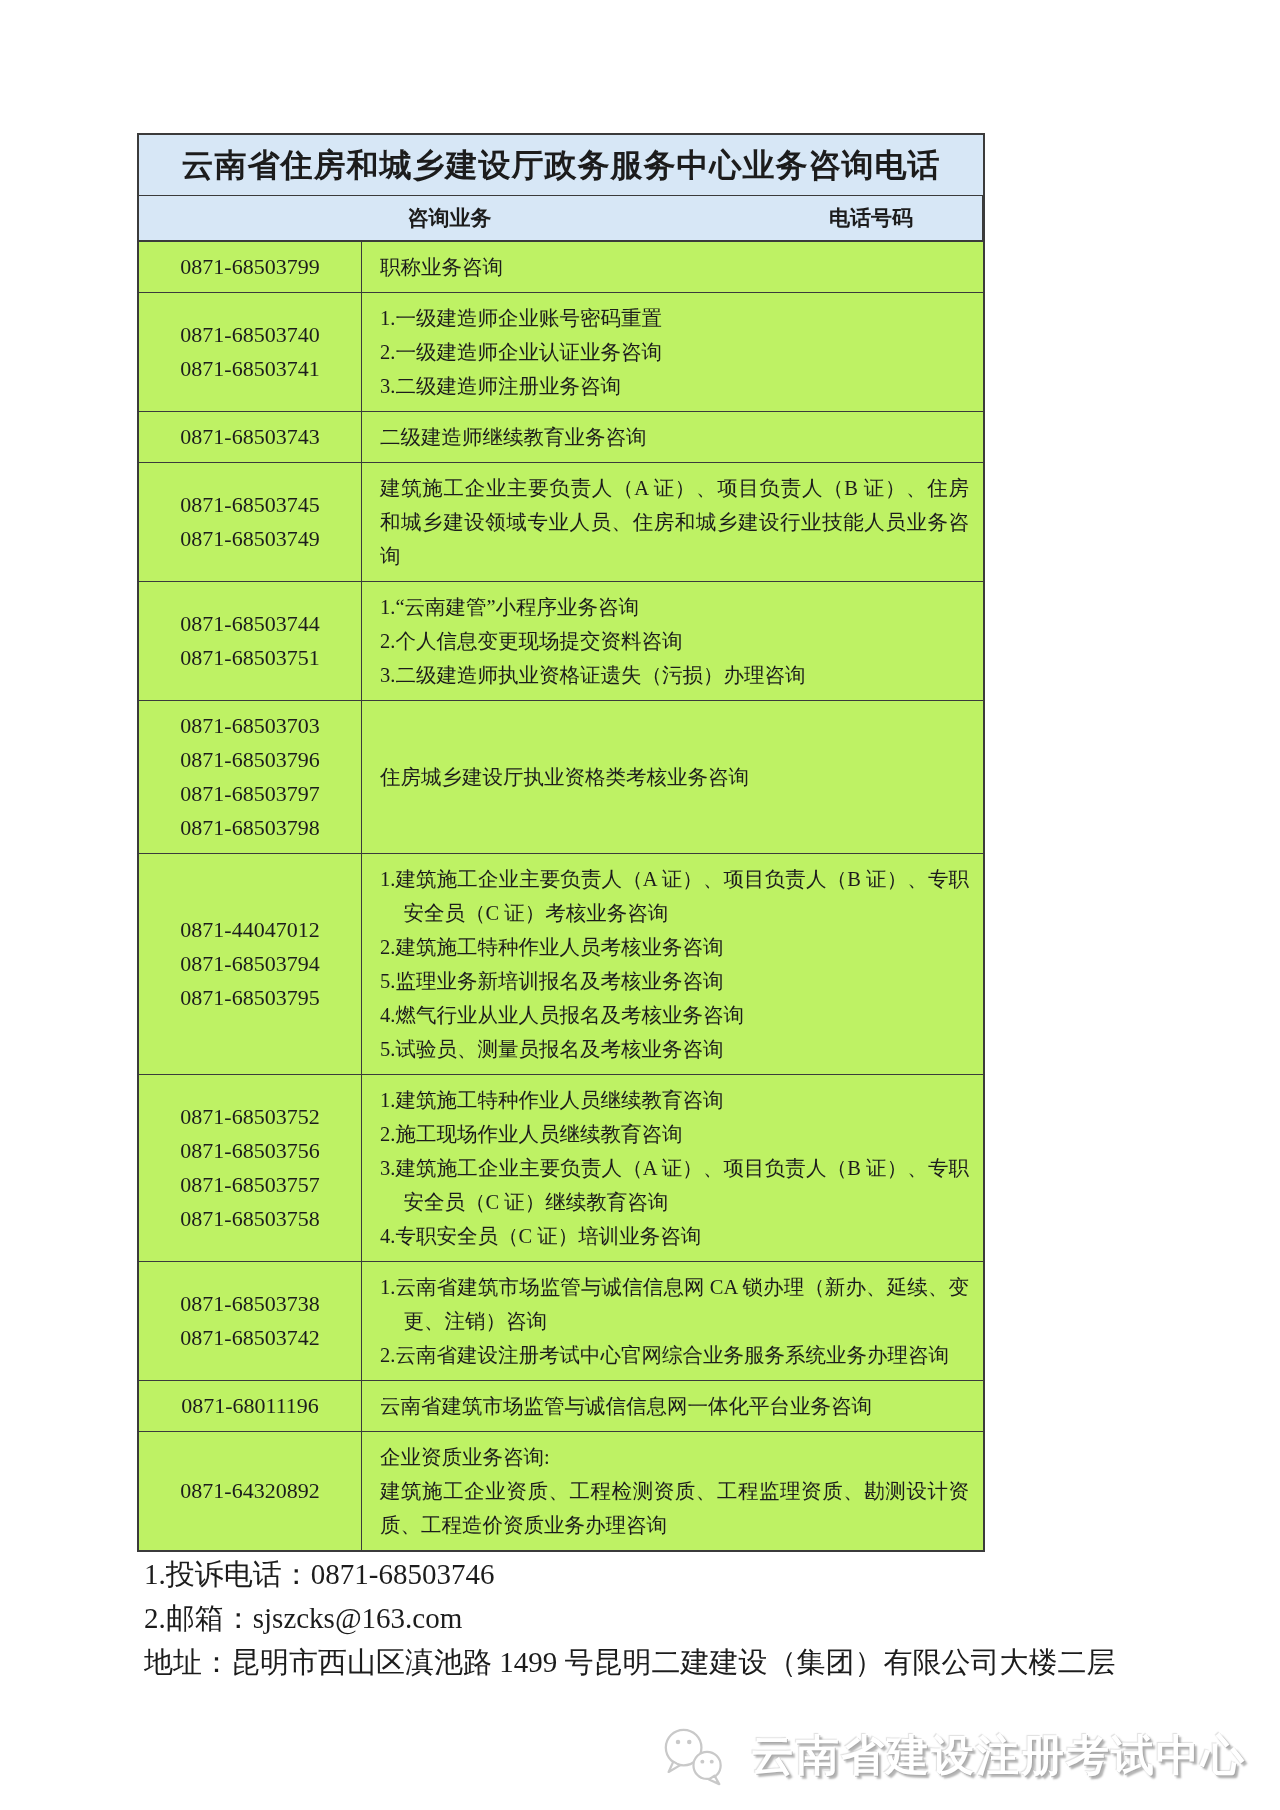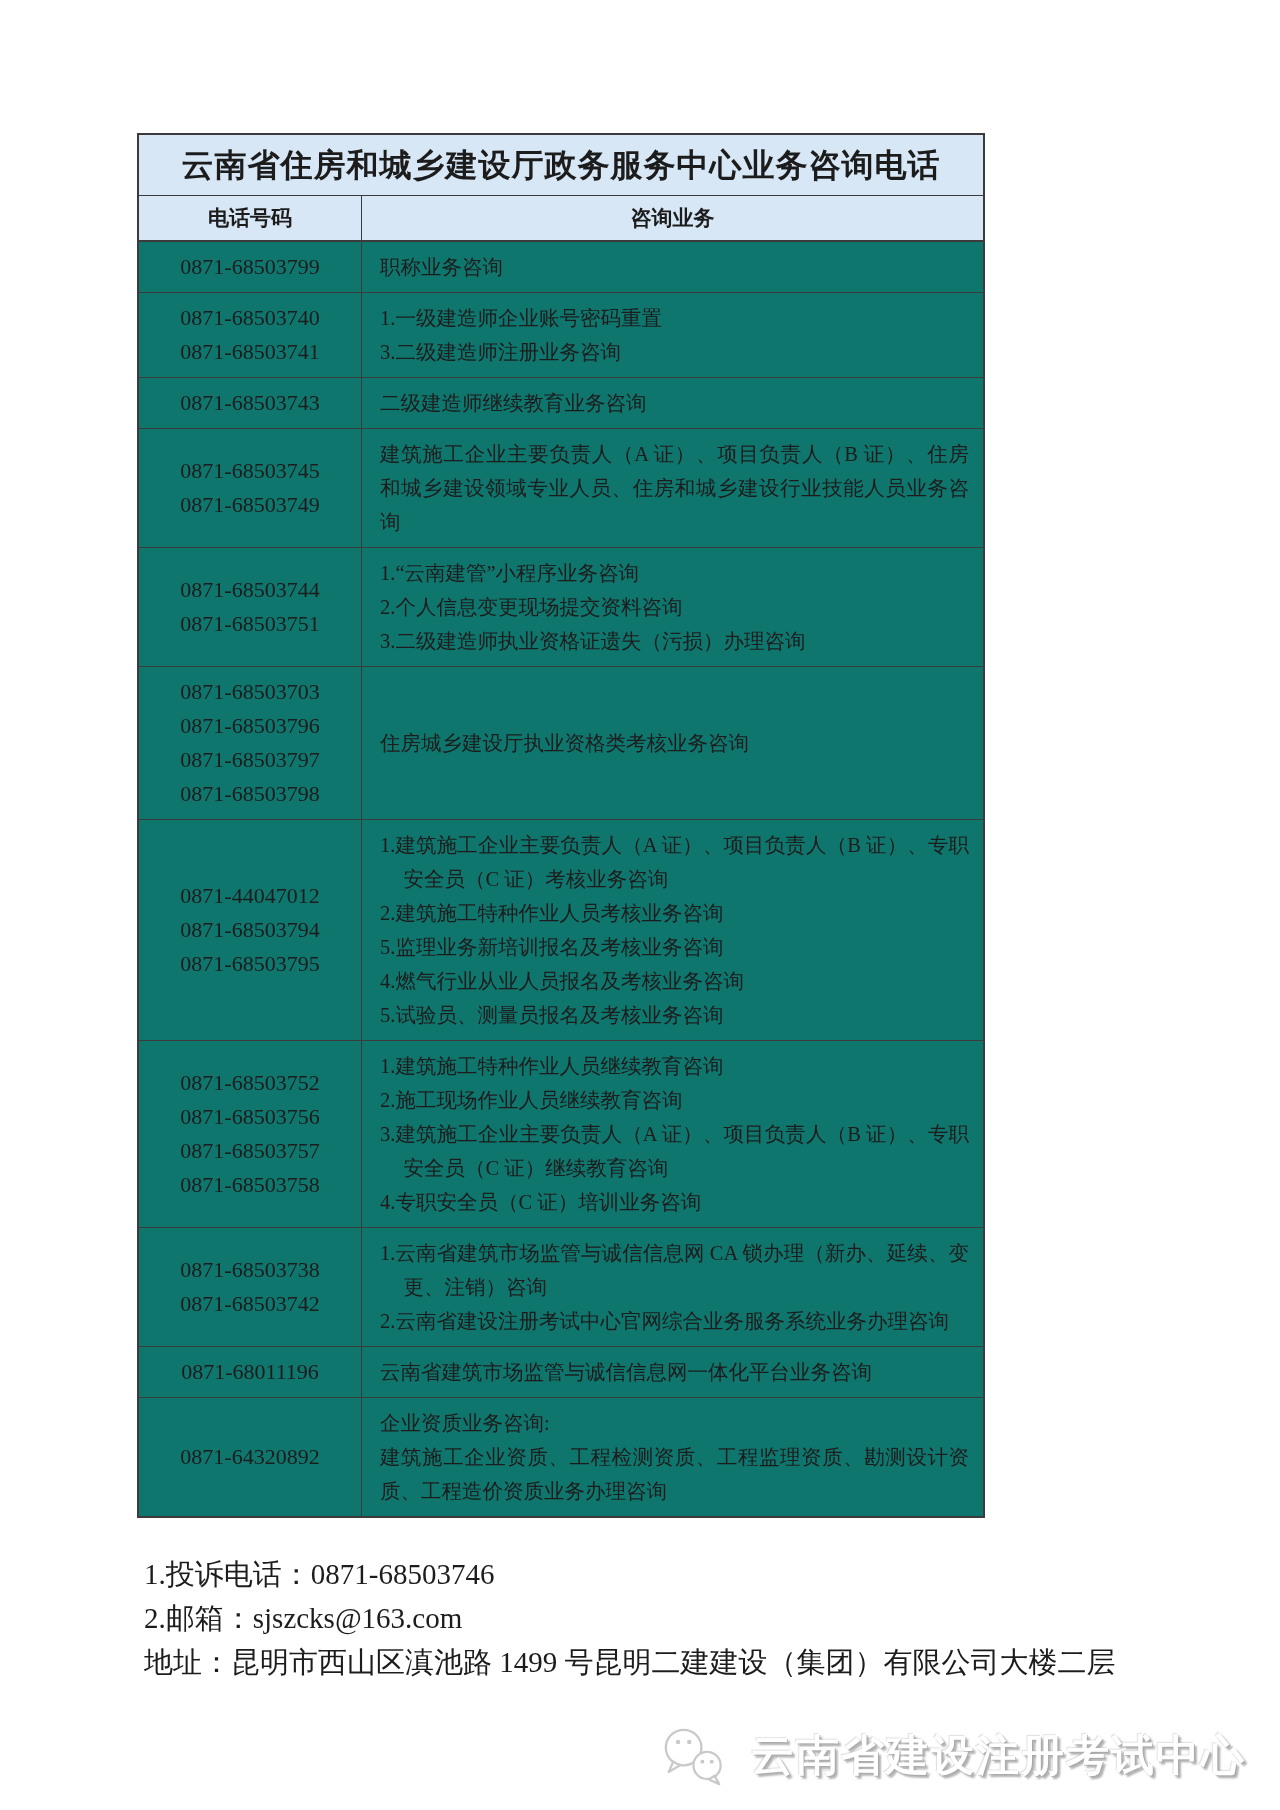--- a/index.html
+++ b/index.html
@@ -4,21 +4,21 @@
 <style>
   html,body{margin:0;padding:0;}
   body{
     width:1280px;height:1810px;background:#ffffff;position:relative;overflow:hidden;
     font-family:"Liberation Serif","DejaVu Serif",serif;color:#1c1c1c;
   }
   .page{position:absolute;inset:0;}
   .table{
     position:absolute;left:137px;top:133px;width:848px;
     border:2px solid var(--border,#3b3b3b);
-    background:#0f766e;box-sizing:border-box;
+    background:#bef264;box-sizing:border-box;
   }
   .title-row{
     background:var(--header-bg,#d7e7f6);
     height:60px;line-height:60px;text-align:center;
     font-size:32px;font-weight:bold;letter-spacing:1px;
     border-bottom:1px solid var(--border,#3b3b3b);
     white-space:nowrap;
   }
   .header-row{
     display:flex;background:var(--header-bg,#d7e7f6);
@@ -65,39 +65,40 @@
   }
 </style>
 </head>
 <body style="--header-bg: #d7e7f6; --border: #3b3b3b;">
 
 <div class="page">
 
   <div class="table">
     <div class="title-row">云南省住房和城乡建设厅政务服务中心业务咨询电话</div>
     <div class="header-row">
+      <div class="cell svc-cell th" style="text-align:center;display:block;">咨询业务</div>
       <div class="cell phone-cell th">电话号码</div>
-      <div class="cell svc-cell th" style="text-align:center;display:block;">咨询业务</div>
     </div>
     <div id="tbody">
         <div class="trow">
           <div class="cell phone-cell">
             <div class="phone-line">0871-68503799</div>
           </div>
           <div class="cell svc-cell">
             <div class="svc-line">职称业务咨询</div>
           </div>
         </div>
         <div class="trow">
           <div class="cell phone-cell">
             <div class="phone-line">0871-68503740</div>
             <div class="phone-line">0871-68503741</div>
           </div>
           <div class="cell svc-cell">
             <div class="svc-line hang">1.一级建造师企业账号密码重置</div>
+            <div class="svc-line hang">2.一级建造师企业认证业务咨询</div>
             <div class="svc-line hang">3.二级建造师注册业务咨询</div>
           </div>
         </div>
         <div class="trow">
           <div class="cell phone-cell">
             <div class="phone-line">0871-68503743</div>
           </div>
           <div class="cell svc-cell">
             <div class="svc-line">二级建造师继续教育业务咨询</div>
           </div>

